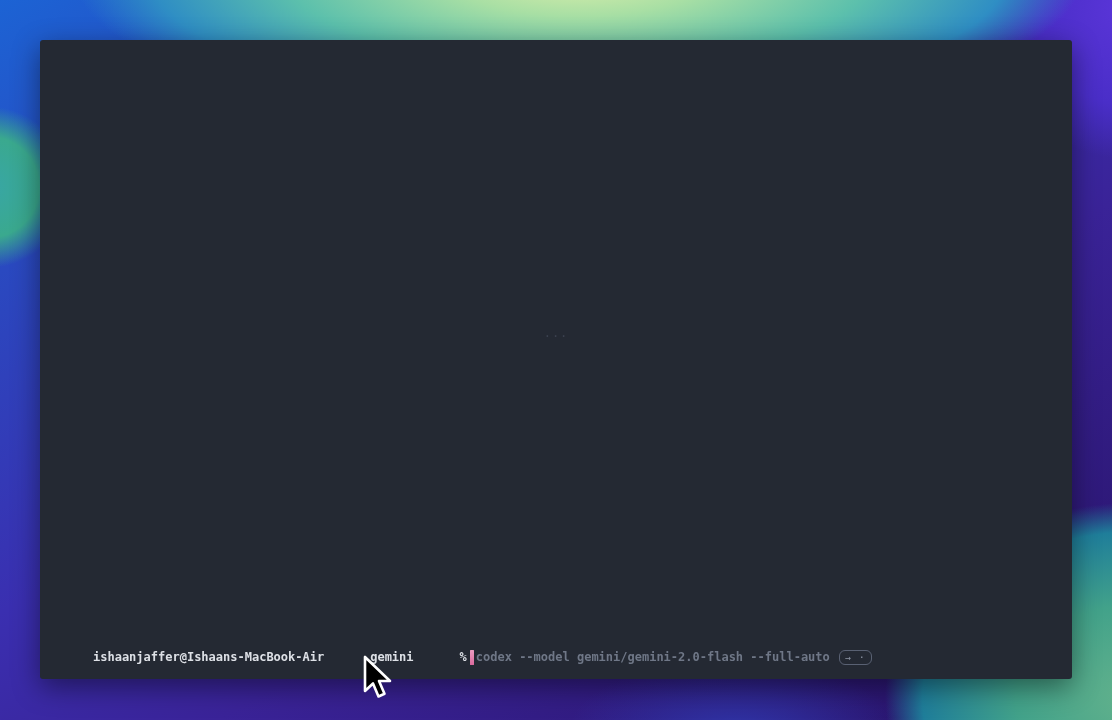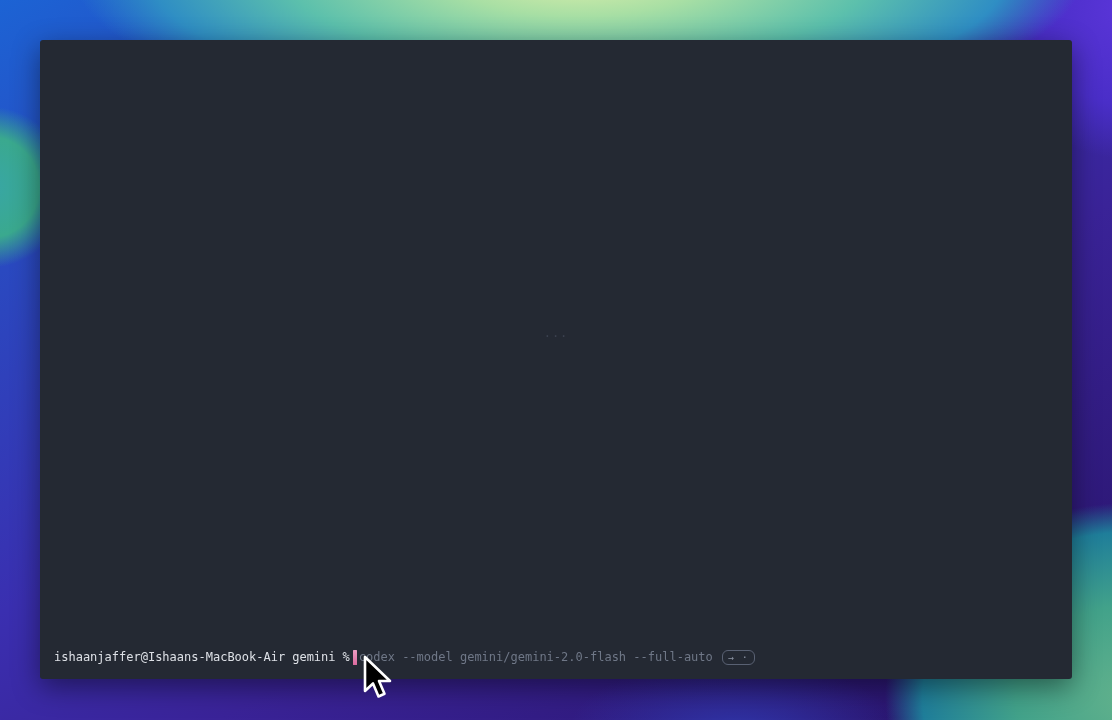--- a/index.html
+++ b/index.html
@@ -42,28 +42,28 @@
   .center-ellipsis{
     position:absolute; left:50%; top:286px; transform:translateX(-50%);
     color:var(--faint-text); font-size:12px; letter-spacing:1px; opacity:.7;
     user-select:none;
   }
   .prompt-row{
     position:absolute; left:14px; bottom:14px; right:14px;
     display:flex; align-items:center;
     font-size:12px; line-height:16px; white-space:pre;
   }
-  .prompt-strong{ color:var(--prompt-text); font-weight:400; }
+  .prompt-strong{ color:var(--prompt-text); font-weight:700;margin-left:39px; }
   .sp{ display:inline-block; width:7px; }
   .caret{
     display:inline-block; width:4px; height:15px;
     background:linear-gradient(#ec9cc2,var(--cursor-pink));
     margin:0 2px 0 3px; border-radius:0.5px; flex:none;
   }
-  .ghost{ color:var(--ghost-text); font-weight:400; }
+  .ghost{ color:var(--ghost-text); font-weight:700; }
   .hint-badge{
     margin-left:9px; flex:none;
     border:1px solid var(--badge-border); border-radius:6px;
     padding:0 5px; height:15px; line-height:13px;
     font-size:10px; color:var(--badge-text); letter-spacing:1px;
   }
   .mouse-cursor{
     position:absolute; left:362px; top:654px; width:31px; height:48px;
     pointer-events:none; z-index:10;
   }

